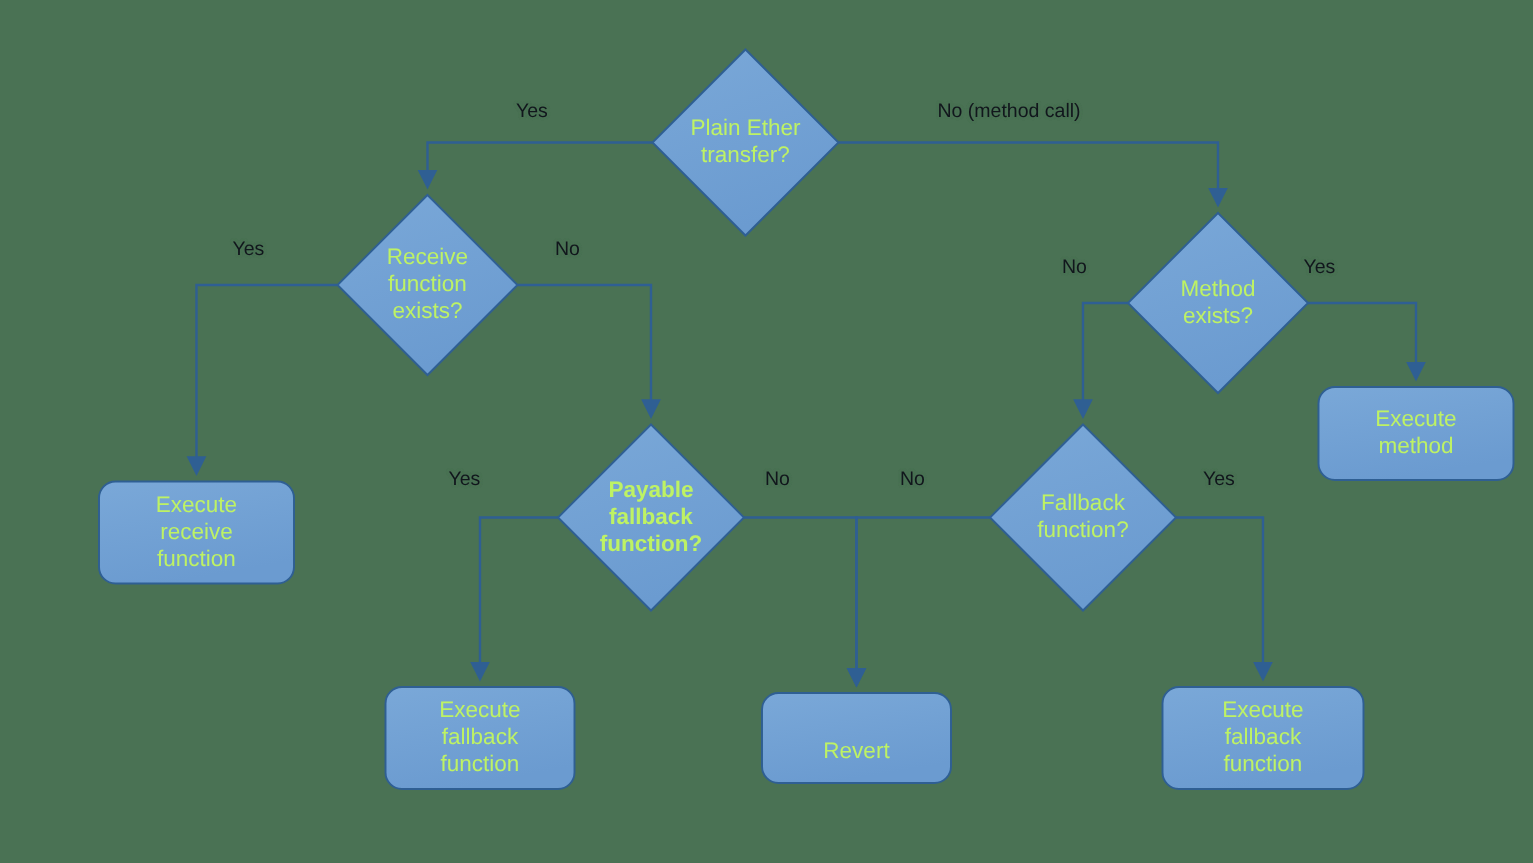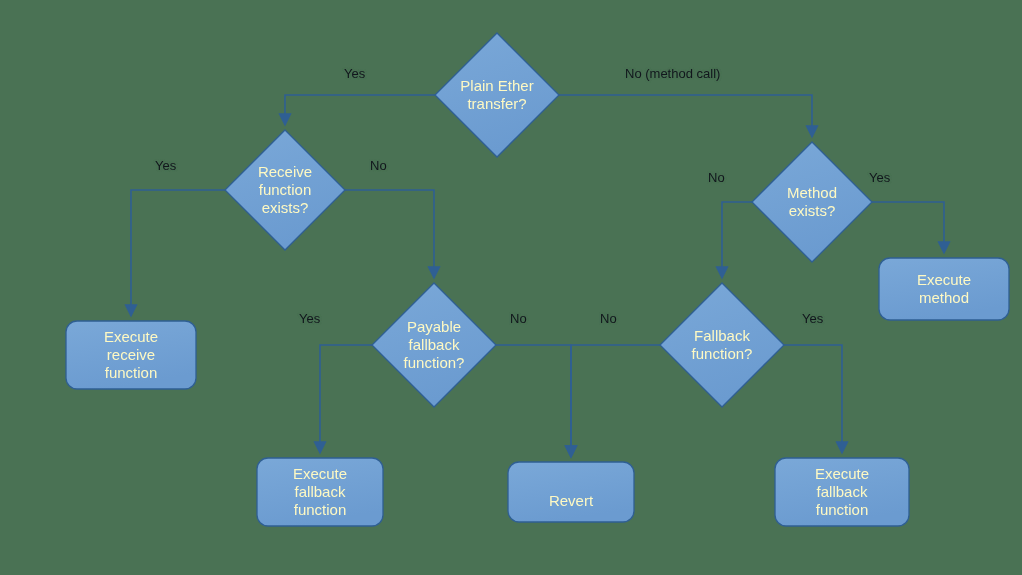--- a/index.html
+++ b/index.html
@@ -21,21 +21,21 @@
     top: 0;
     width: 1022px;
     height: 575px;
   }
   .node-label {
     position: absolute;
     display: flex;
     align-items: center;
     justify-content: center;
     text-align: center;
-    color: #fef9c3;
+    color: #bef264;
     font-family: "Liberation Sans", sans-serif;
     font-size: 15px;
     line-height: 18px;
     pointer-events: none;
     white-space: pre-line;
   }
   .edge-label {
     position: absolute;
     color: #11161c;
     font-family: Liberation Sans, sans-serif;
@@ -89,21 +89,21 @@
       </g>
   </svg>
   <div id="node-labels">
       <div class="node-label" style="left: 435px; top: 33px; width: 124px; height: 124px;">Plain Ether
 transfer?</div>
       <div class="node-label" style="left: 225px; top: 130px; width: 120px; height: 120px;">Receive
 function
 exists?</div>
       <div class="node-label" style="left: 752px; top: 142px; width: 120px; height: 120px;">Method
 exists?</div>
-      <div class="node-label" style="left: 372px; top: 283px; width: 124px; height: 124px;">Payable
+      <div class="node-label" style="left: 372px; top: 283px; width: 124px; height: 124px; font-weight: bold;">Payable
 fallback
 function?</div>
       <div class="node-label" style="left: 660px; top: 283px; width: 124px; height: 124px;">Fallback
 function?</div>
       <div class="node-label" style="left: 66px; top: 321px; width: 130px; height: 68px;">Execute
 receive
 function</div>
       <div class="node-label" style="left: 879px; top: 258px; width: 130px; height: 62px;">Execute
 method</div>
       <div class="node-label" style="left: 257px; top: 458px; width: 126px; height: 68px;">Execute

